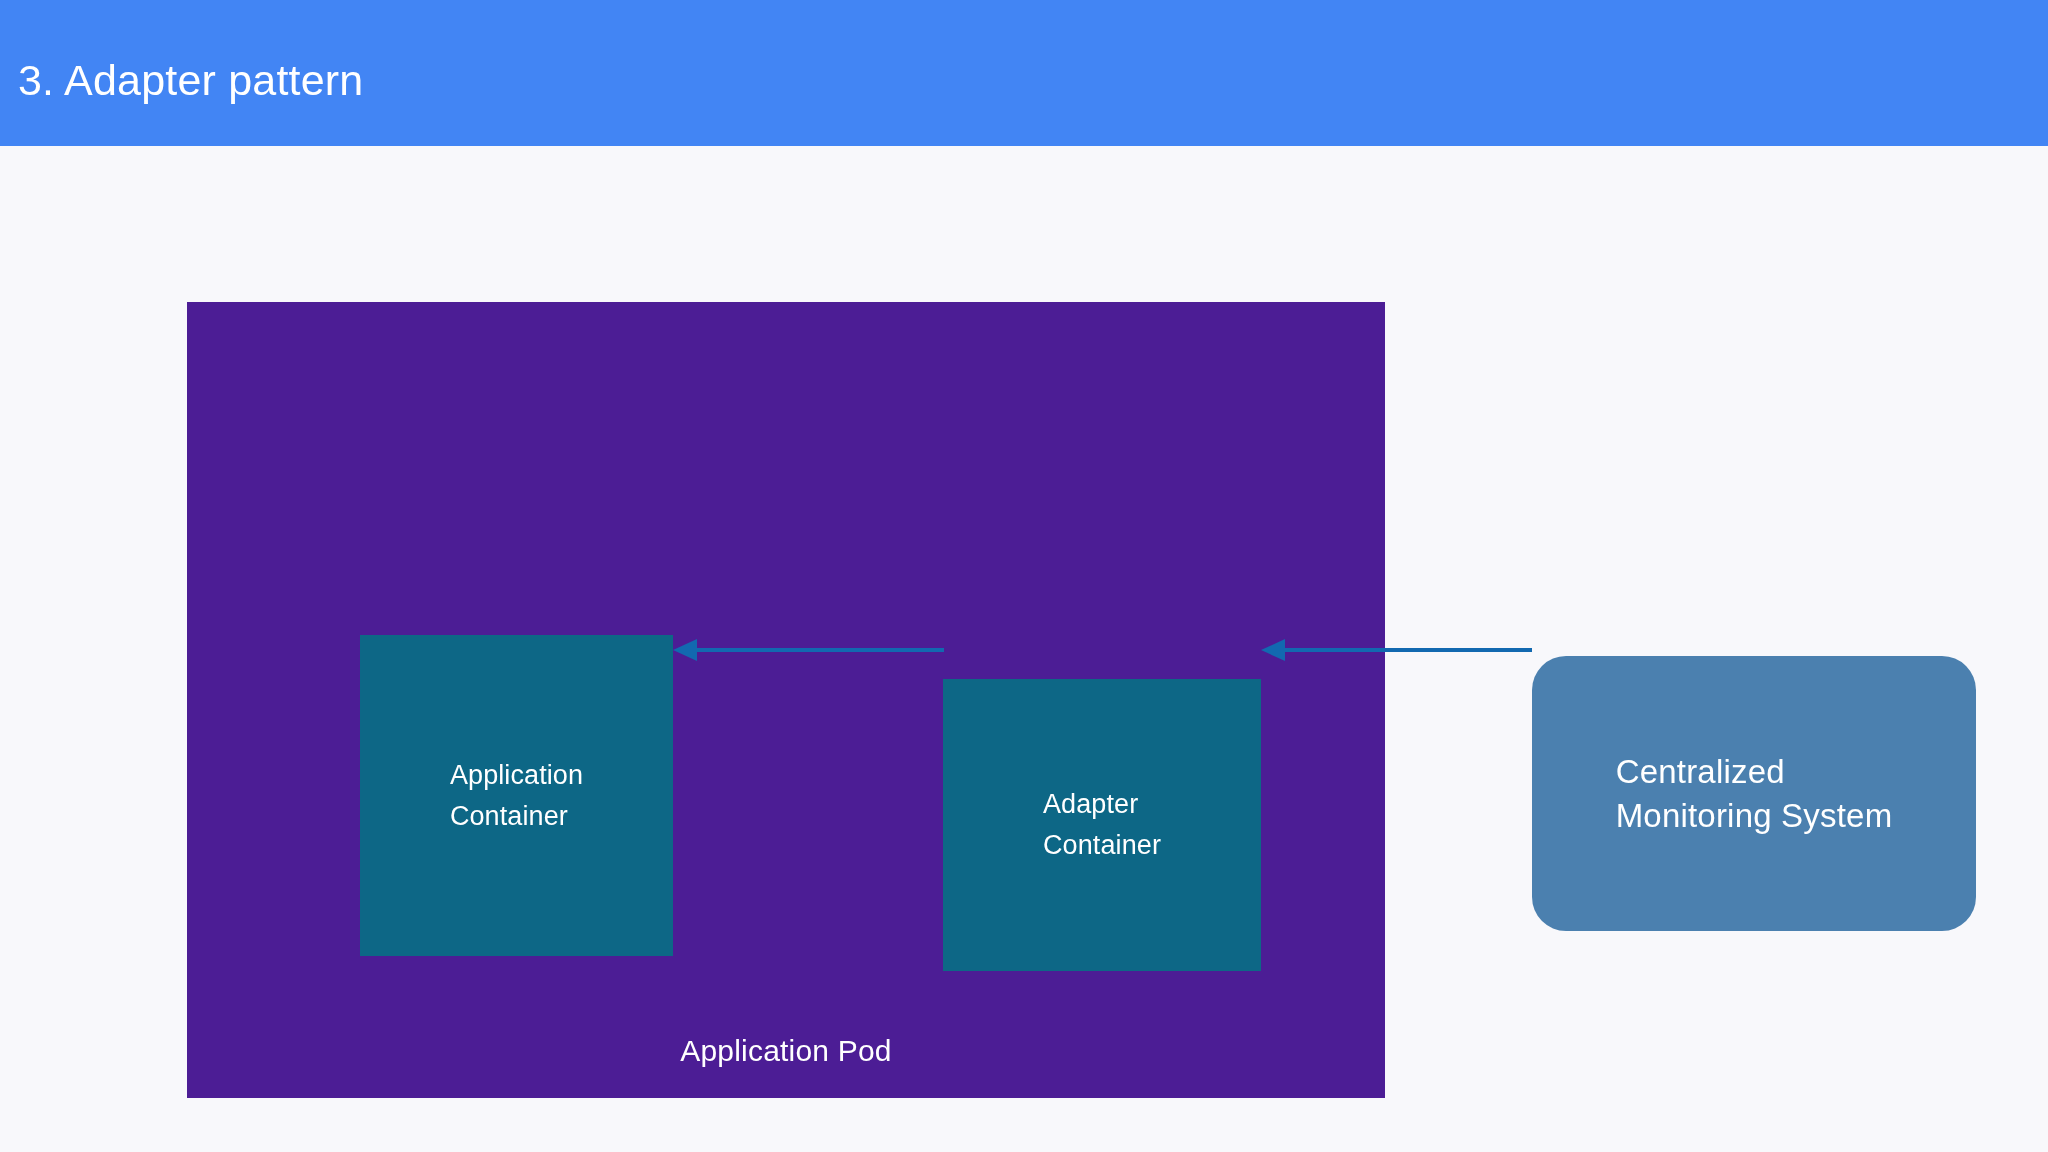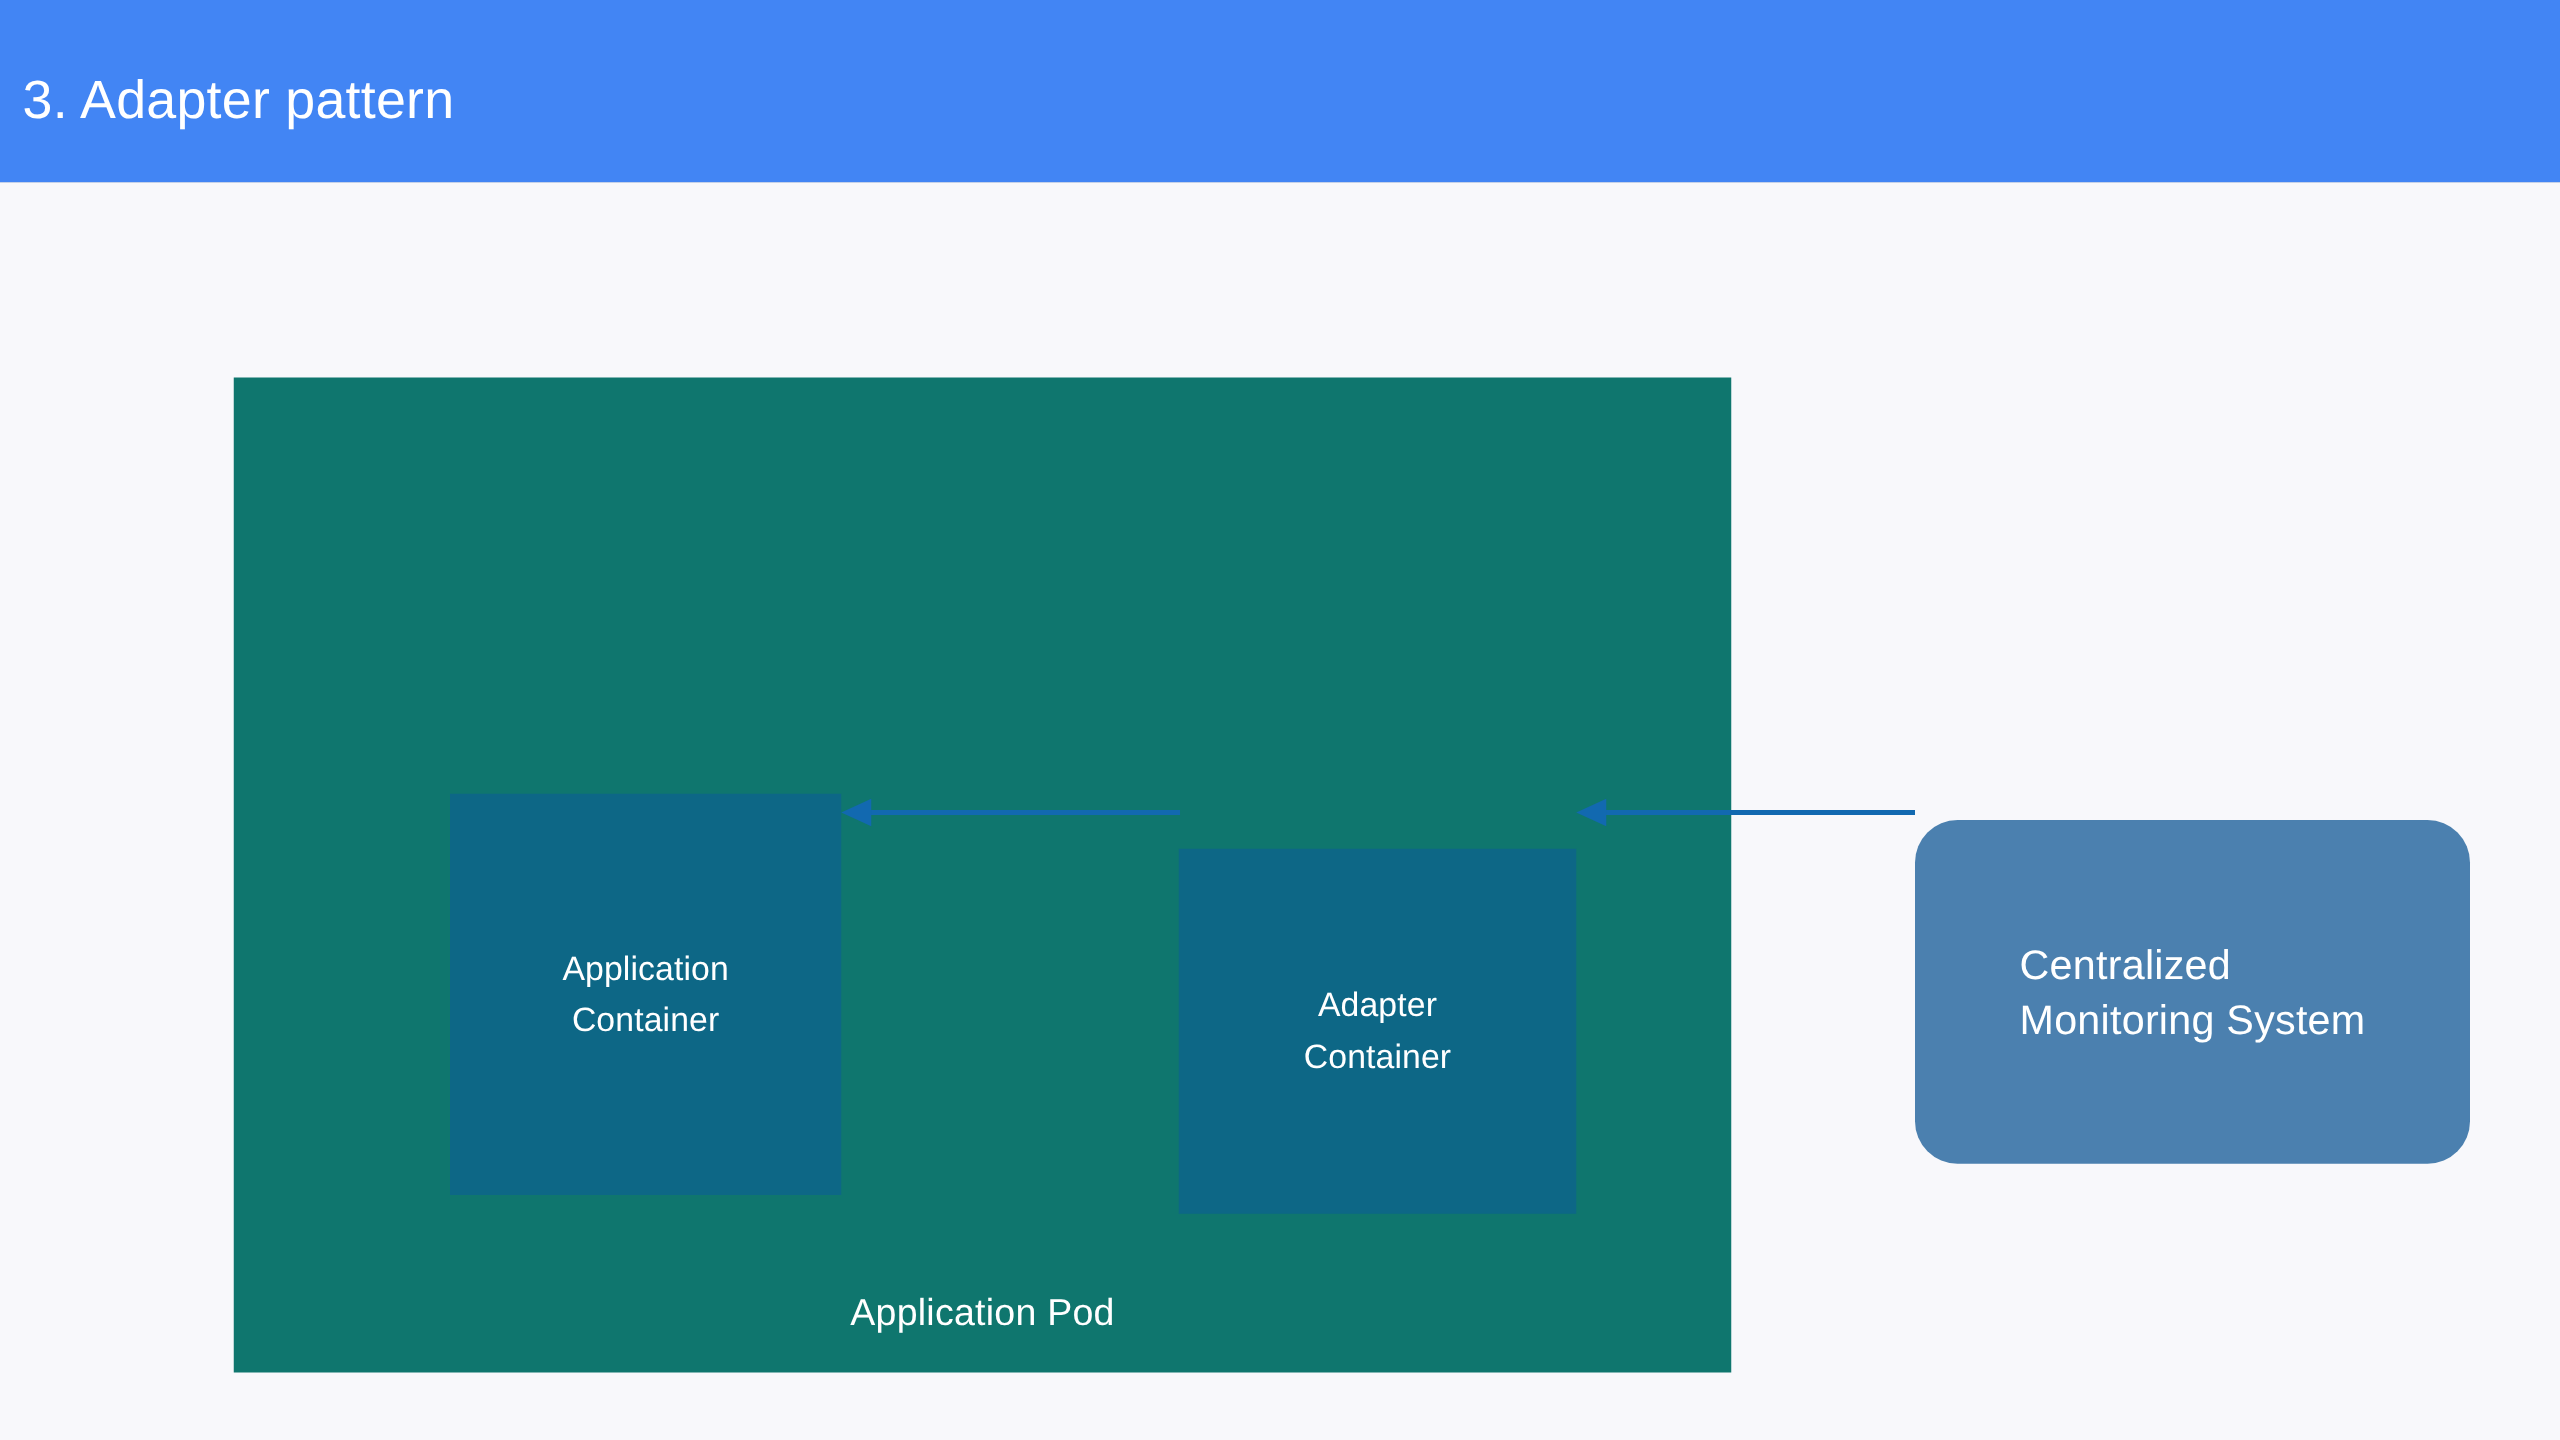--- a/index.html
+++ b/index.html
@@ -61,21 +61,21 @@
     background: #f8f8fb;
   }
 
   
   #application-pod {
     position: absolute;
     left: 187px;
     top: 156px;   
     width: 1198px;
     height: 796px;
-    background: #0f766e;
+    background: #4c1d95;
   }
   #application-pod-label {
     position: absolute;
     left: 0;
     right: 0;
     bottom: 28px;
     text-align: center;
     font-size: 30px;
     line-height: 38px;
     color: #ffffff;
@@ -83,21 +83,21 @@
     letter-spacing: 0.2px;
   }
 
   
   .pod-container {
     position: absolute;
     background: #0d6786;
     display: flex;
     align-items: center;
     justify-content: center;
-    text-align: center;
+    text-align: left;
   }
   .pod-container .container-label {
     font-size: 27px;
     line-height: 41px;
     color: #ffffff;
     font-weight: 400;
     letter-spacing: 0.1px;
     white-space: pre-line;
   }
   #application-container {

